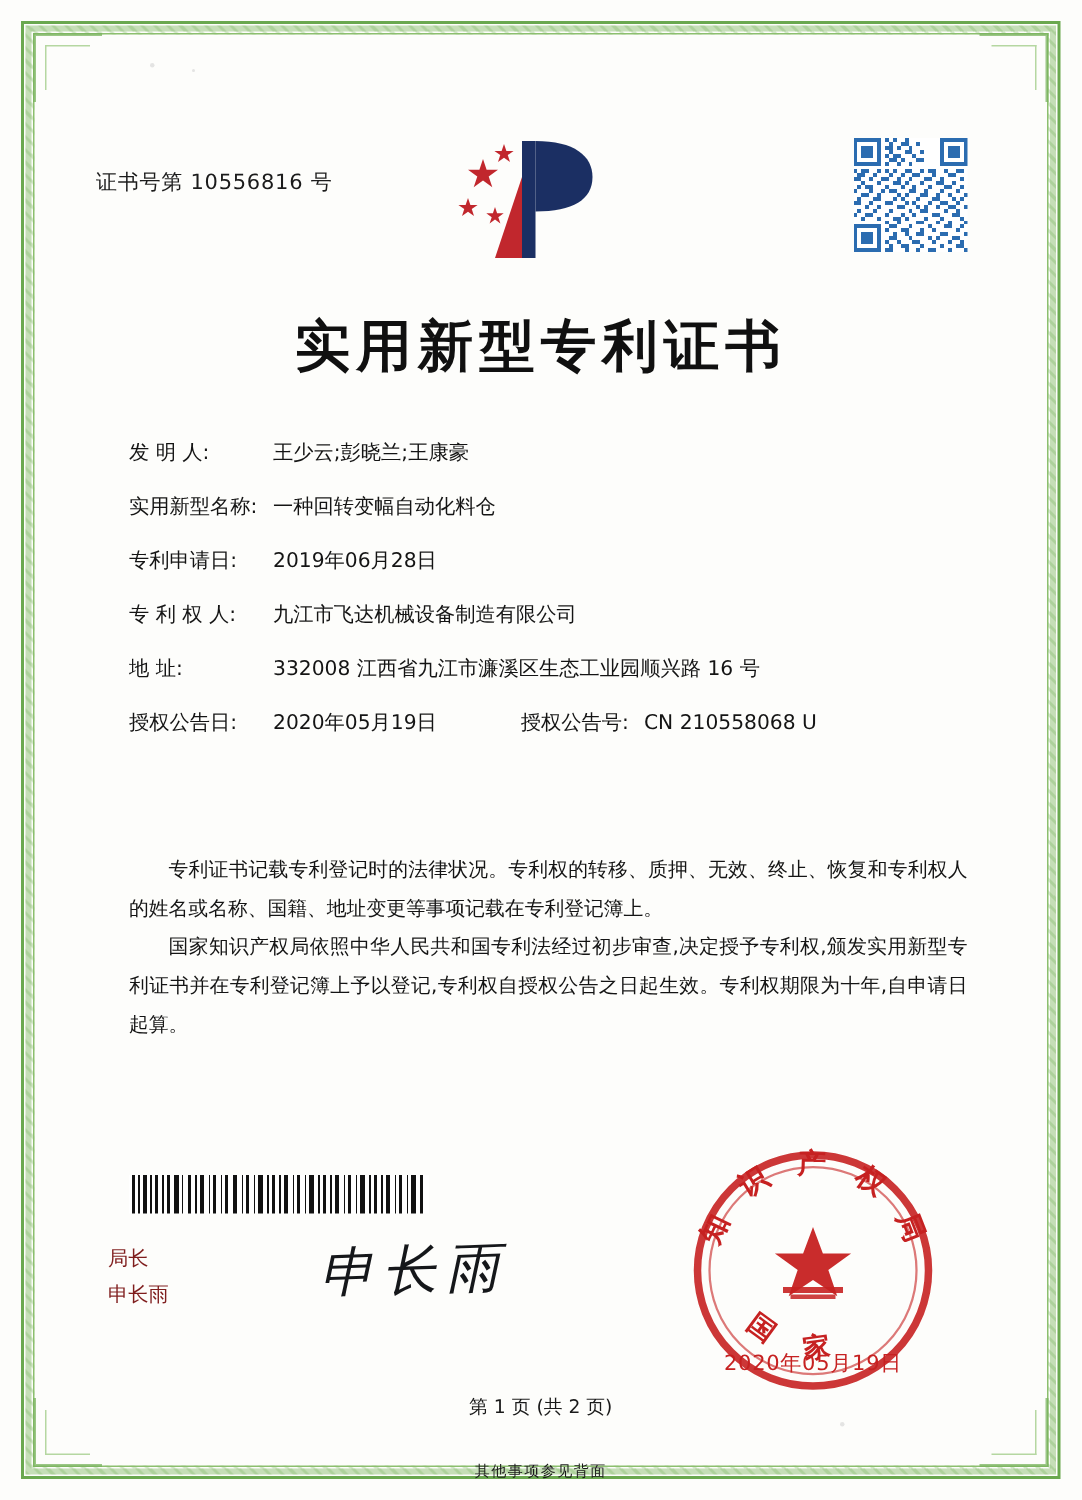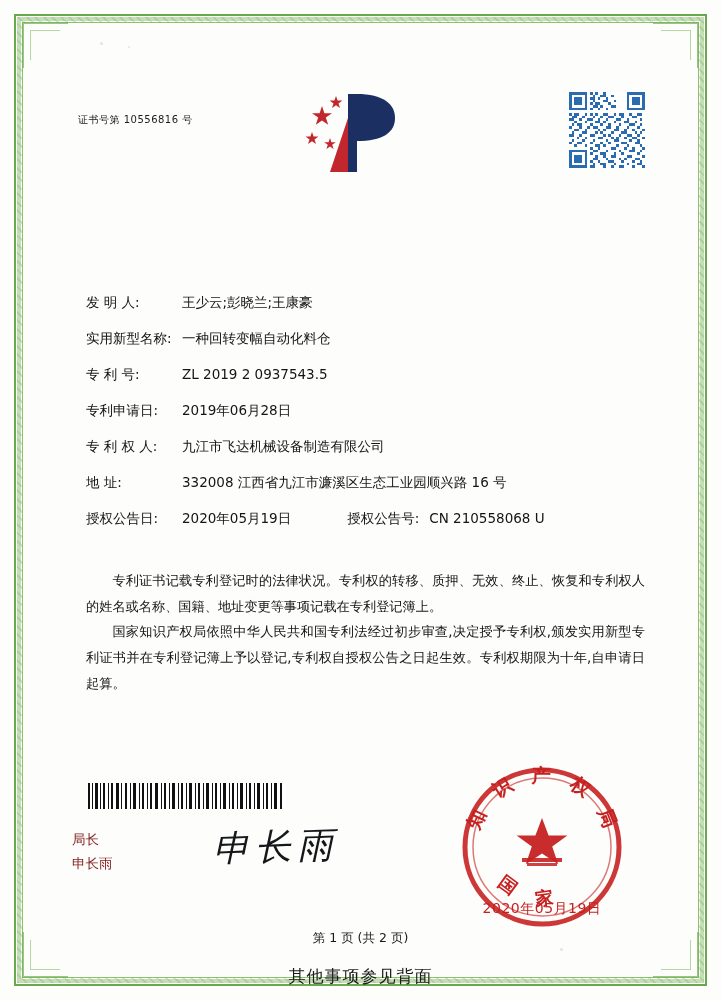--- a/index.html
+++ b/index.html
@@ -63,22 +63,22 @@
   .corner.tr:after{right:6px;top:6px;border-left:none;border-bottom:none;}
   .corner.bl:after{left:6px;bottom:6px;border-right:none;border-top:none;}
   .corner.br:after{right:6px;bottom:6px;border-left:none;border-top:none;}
 
   
   .content{
     position:absolute;left:28px;top:28px;right:28px;bottom:28px;
   }
 
   .cert-no{
-    position:absolute;left:50px;top:85px;
-    font-size:10px;color:#1b1b1b;
+    position:absolute;left:36px;top:85px;
+    font-size:14px;color:#1b1b1b;
     font-family:"DejaVu Sans", sans-serif;
     letter-spacing:.5px;
     white-space:nowrap;
   }
 
   .emblem{
     position:absolute;left:272px;top:60px;width:110px;height:90px;
   }
 
   .qr{
@@ -155,21 +155,21 @@
     letter-spacing:.5px;
   }
 
   .page-num{
     position:absolute;left:0;right:0;top:902px;
     text-align:center;font-size:12.5px;color:#1a1a1a;
   }
 
   .footnote{
     position:absolute;left:0;right:0;bottom:-16px;
-    text-align:center;font-size:17px;color:#1a1a1a;
+    text-align:center;font-size:10px;color:#1a1a1a;
     letter-spacing:1px;
   }
 
   .speck{position:absolute;background:#cfcfcf;border-radius:50%;opacity:.55;}
 </style>
 </head>
 <body>
 
 <div class="page">
 
@@ -381,33 +381,30 @@
           <rect x="8" y="28" width="2" height="1"></rect>
             <rect x="13" y="28" width="1" height="1"></rect>
             <rect x="16" y="28" width="1" height="1"></rect>
           <rect x="19" y="28" width="2" height="1"></rect>
             <rect x="24" y="28" width="1" height="1"></rect>
             <rect x="28" y="28" width="1" height="1"></rect>
         </g>
       </svg>
     </div>
 
+    <div class="title">实用新型专利证书</div>
 
     <div class="fields">
       <div class="frow">
         <span class="flabel">发 明 人:</span>
         <span class="fvalue">王少云;彭晓兰;王康豪</span>
       </div>
       <div class="frow">
         <span class="flabel">实用新型名称:</span>
         <span class="fvalue">一种回转变幅自动化料仓</span>
-      </div>
-      <div class="frow">
-        <span class="flabel">专 利 号:</span>
-        <span class="fvalue">ZL 2019 2 0937543.5</span>
       </div>
       <div class="frow">
         <span class="flabel">专利申请日:</span>
         <span class="fvalue">2019年06月28日</span>
       </div>
       <div class="frow">
         <span class="flabel">专 利 权 人:</span>
         <span class="fvalue">九江市飞达机械设备制造有限公司</span>
       </div>
       <div class="frow">

